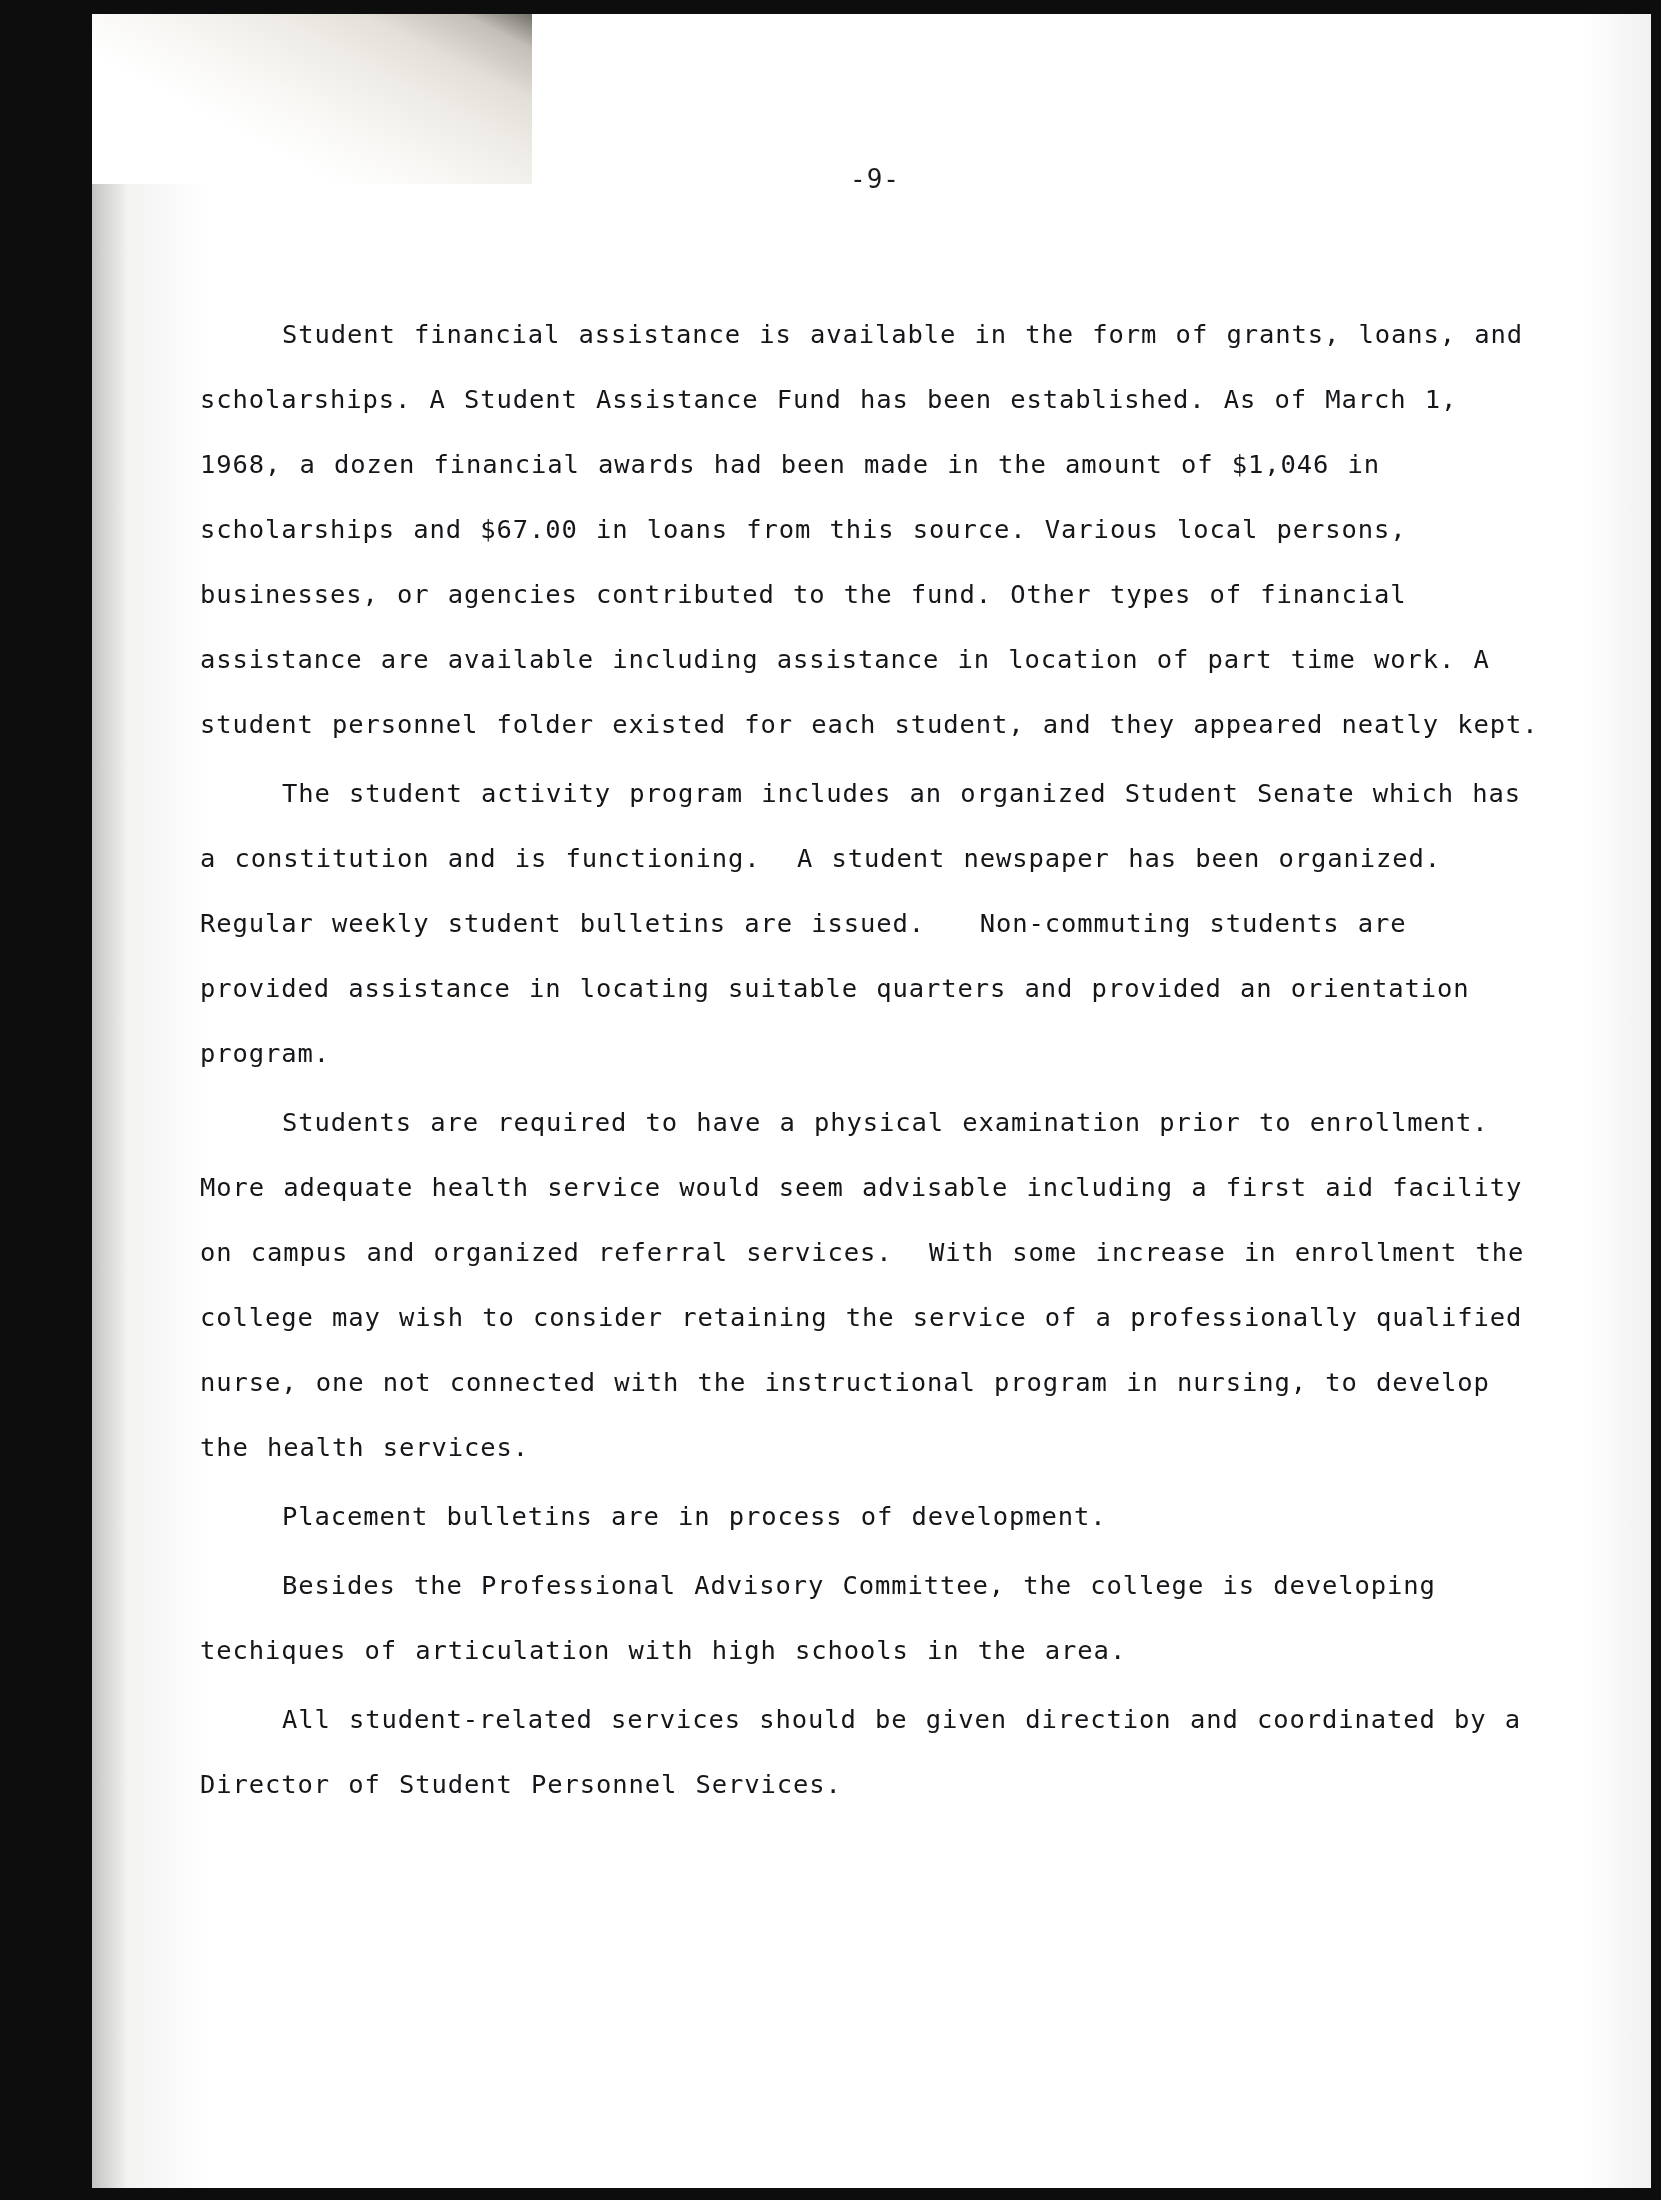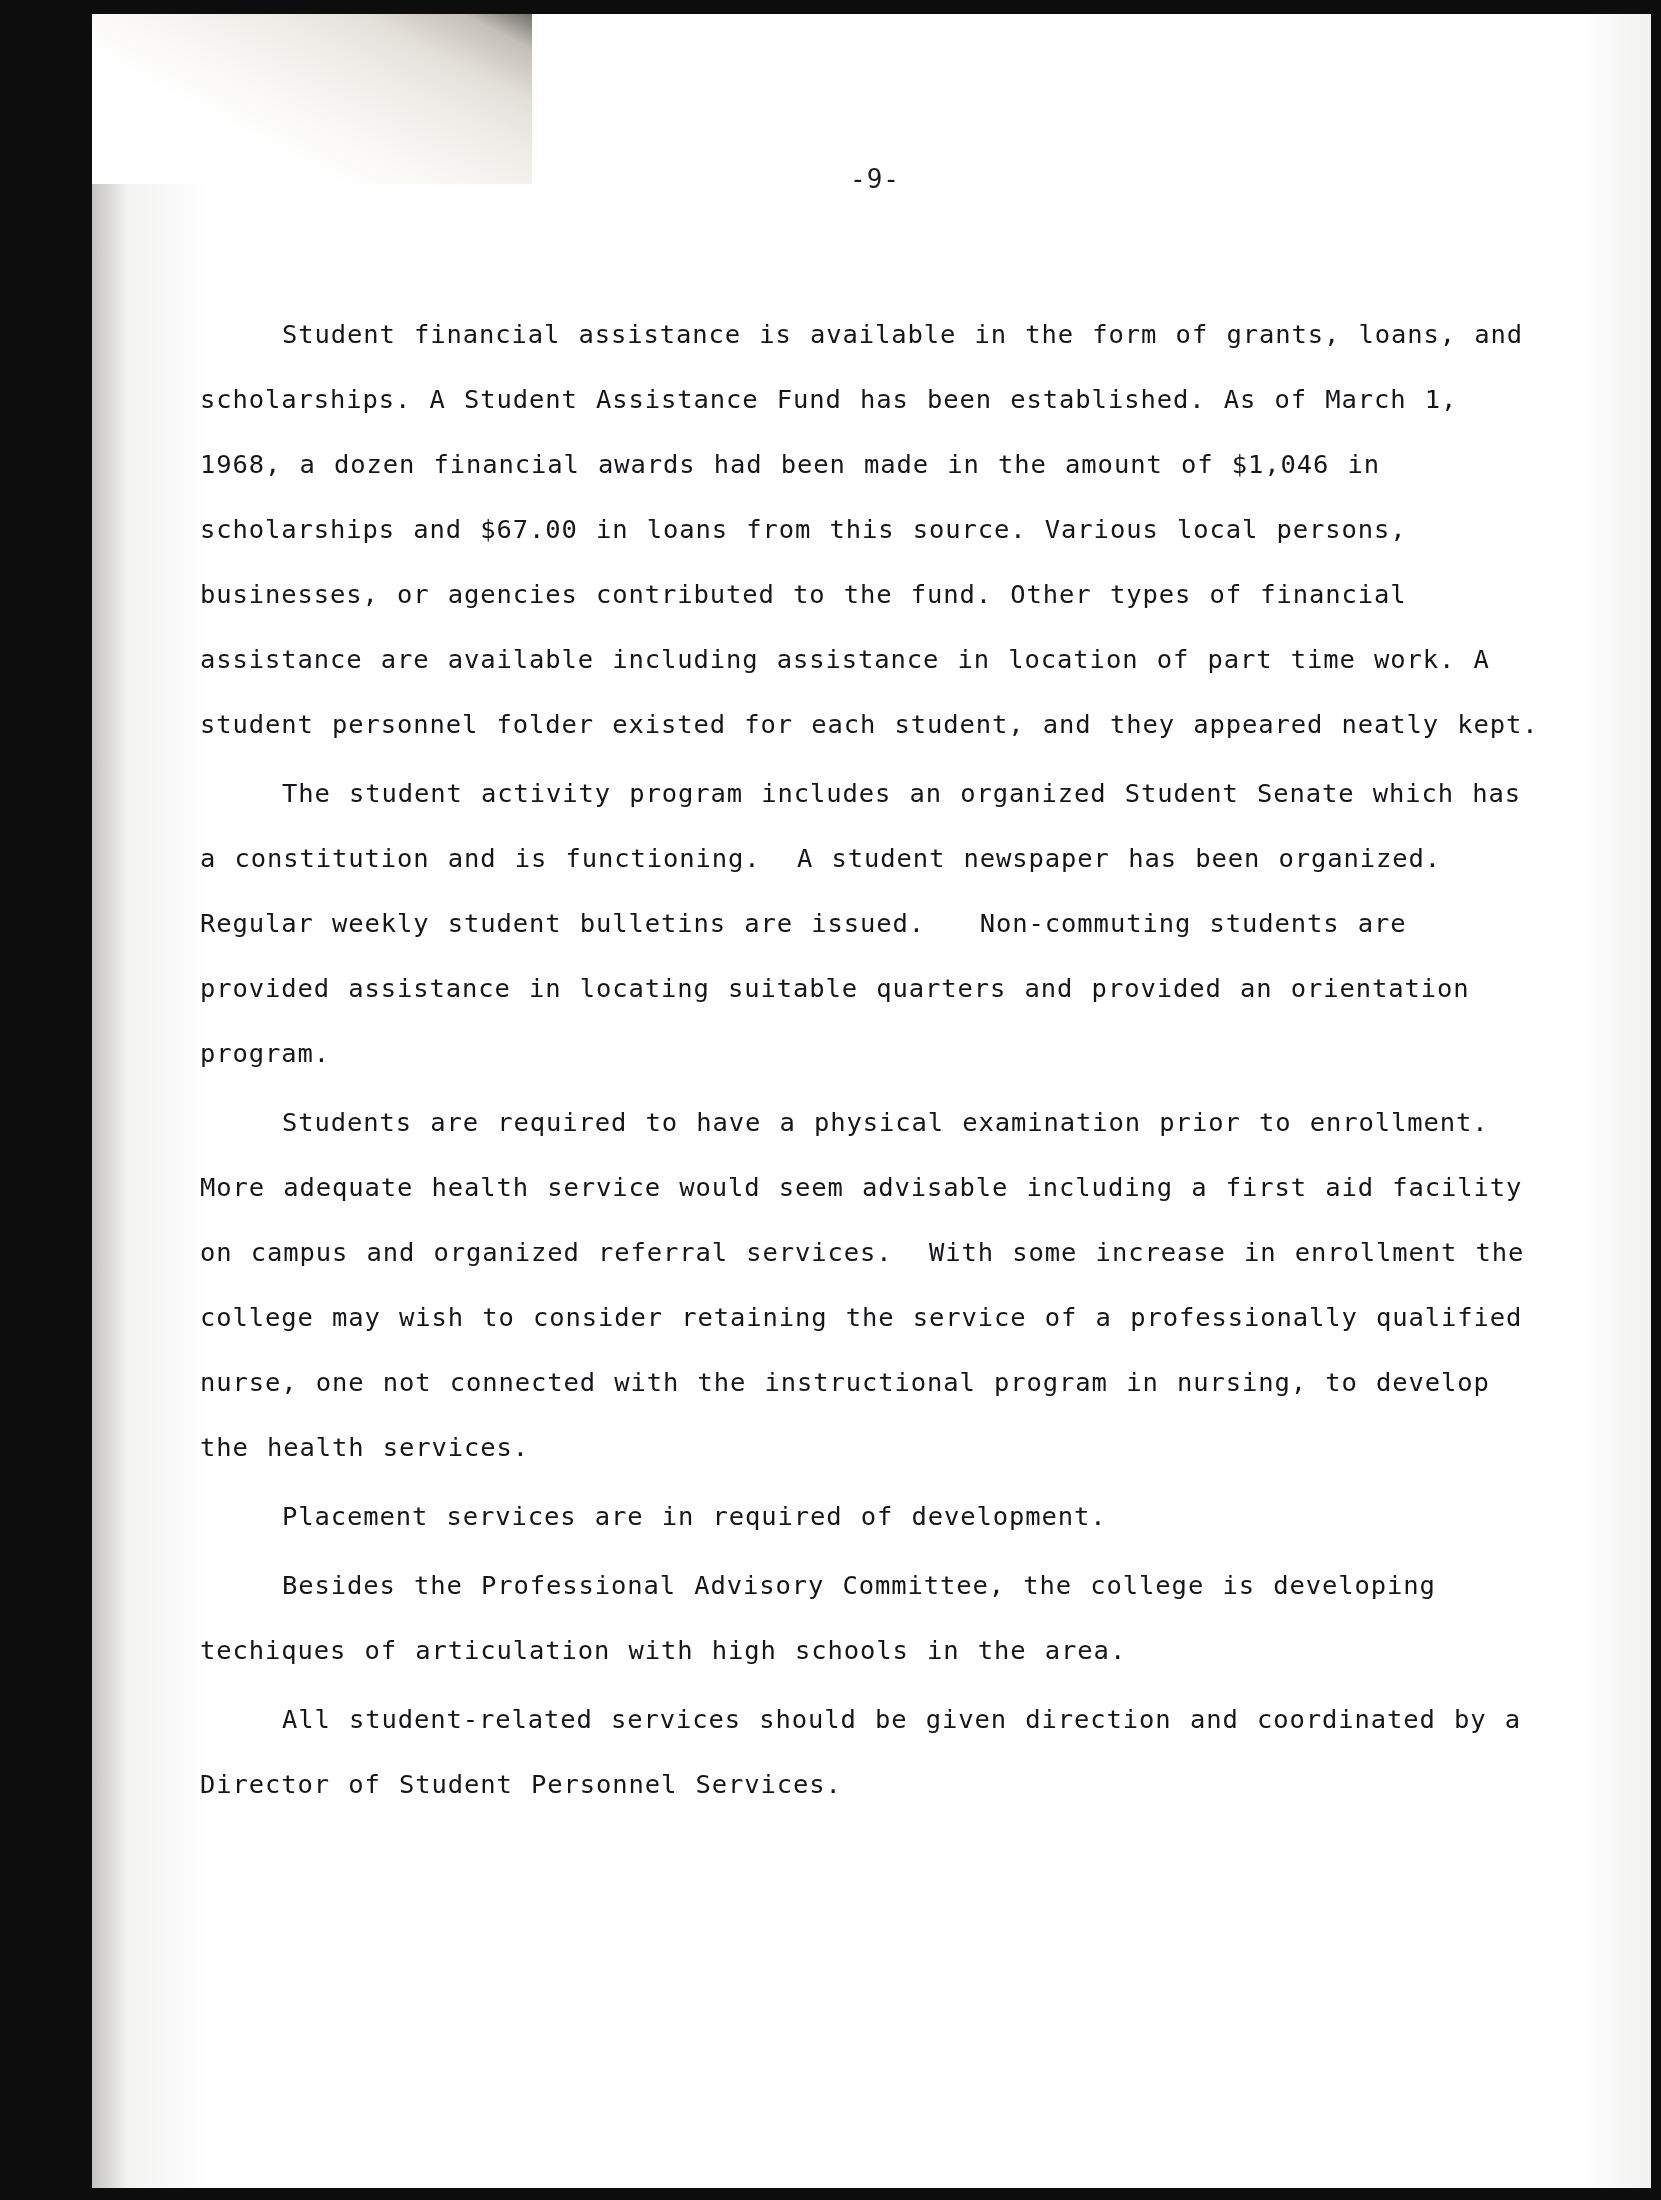--- a/index.html
+++ b/index.html
@@ -138,21 +138,21 @@
 </head>
 <body>
 
 <div id="page-sheet">
   <div id="paper">
     <div id="doc-body">
       <div class="page-number">-9-</div>
       <p class="para">Student financial assistance is available in the form of grants, loans, and scholarships. A Student Assistance Fund has been established. As of March 1, 1968, a dozen financial awards had been made in the amount of $1,046 in scholarships and $67.00 in loans from this source. Various local persons, businesses, or agencies contributed to the fund. Other types of financial assistance are available including assistance in location of part time work. A student personnel folder existed for each student, and they appeared neatly kept.</p>
       <p class="para">The student activity program includes an organized Student Senate which has a constitution and is functioning.  A student newspaper has been organized.  Regular weekly student bulletins are issued.   Non-commuting students are provided assistance in locating suitable quarters and provided an orientation program.</p>
       <p class="para">Students are required to have a physical examination prior to enrollment.  More adequate health service would seem advisable including a first aid facility on campus and organized referral services.  With some increase in enrollment the college may wish to consider retaining the service of a professionally qualified nurse, one not connected with the instructional program in nursing, to develop  the health services.</p>
-      <p class="para">Placement services are in required of development.</p>
+      <p class="para">Placement bulletins are in process of development.</p>
       <p class="para">Besides the Professional Advisory Committee, the college is developing techiques of articulation with high schools in the area.</p>
       <p class="para">All student-related services should be given direction and coordinated by a Director of Student Personnel Services.</p>
     </div>
   </div>
   <div id="left-shade"></div>
   <div id="right-shade"></div>
   <div id="corner-curl"></div>
   <div id="scan-frame"></div>
 </div>
 

